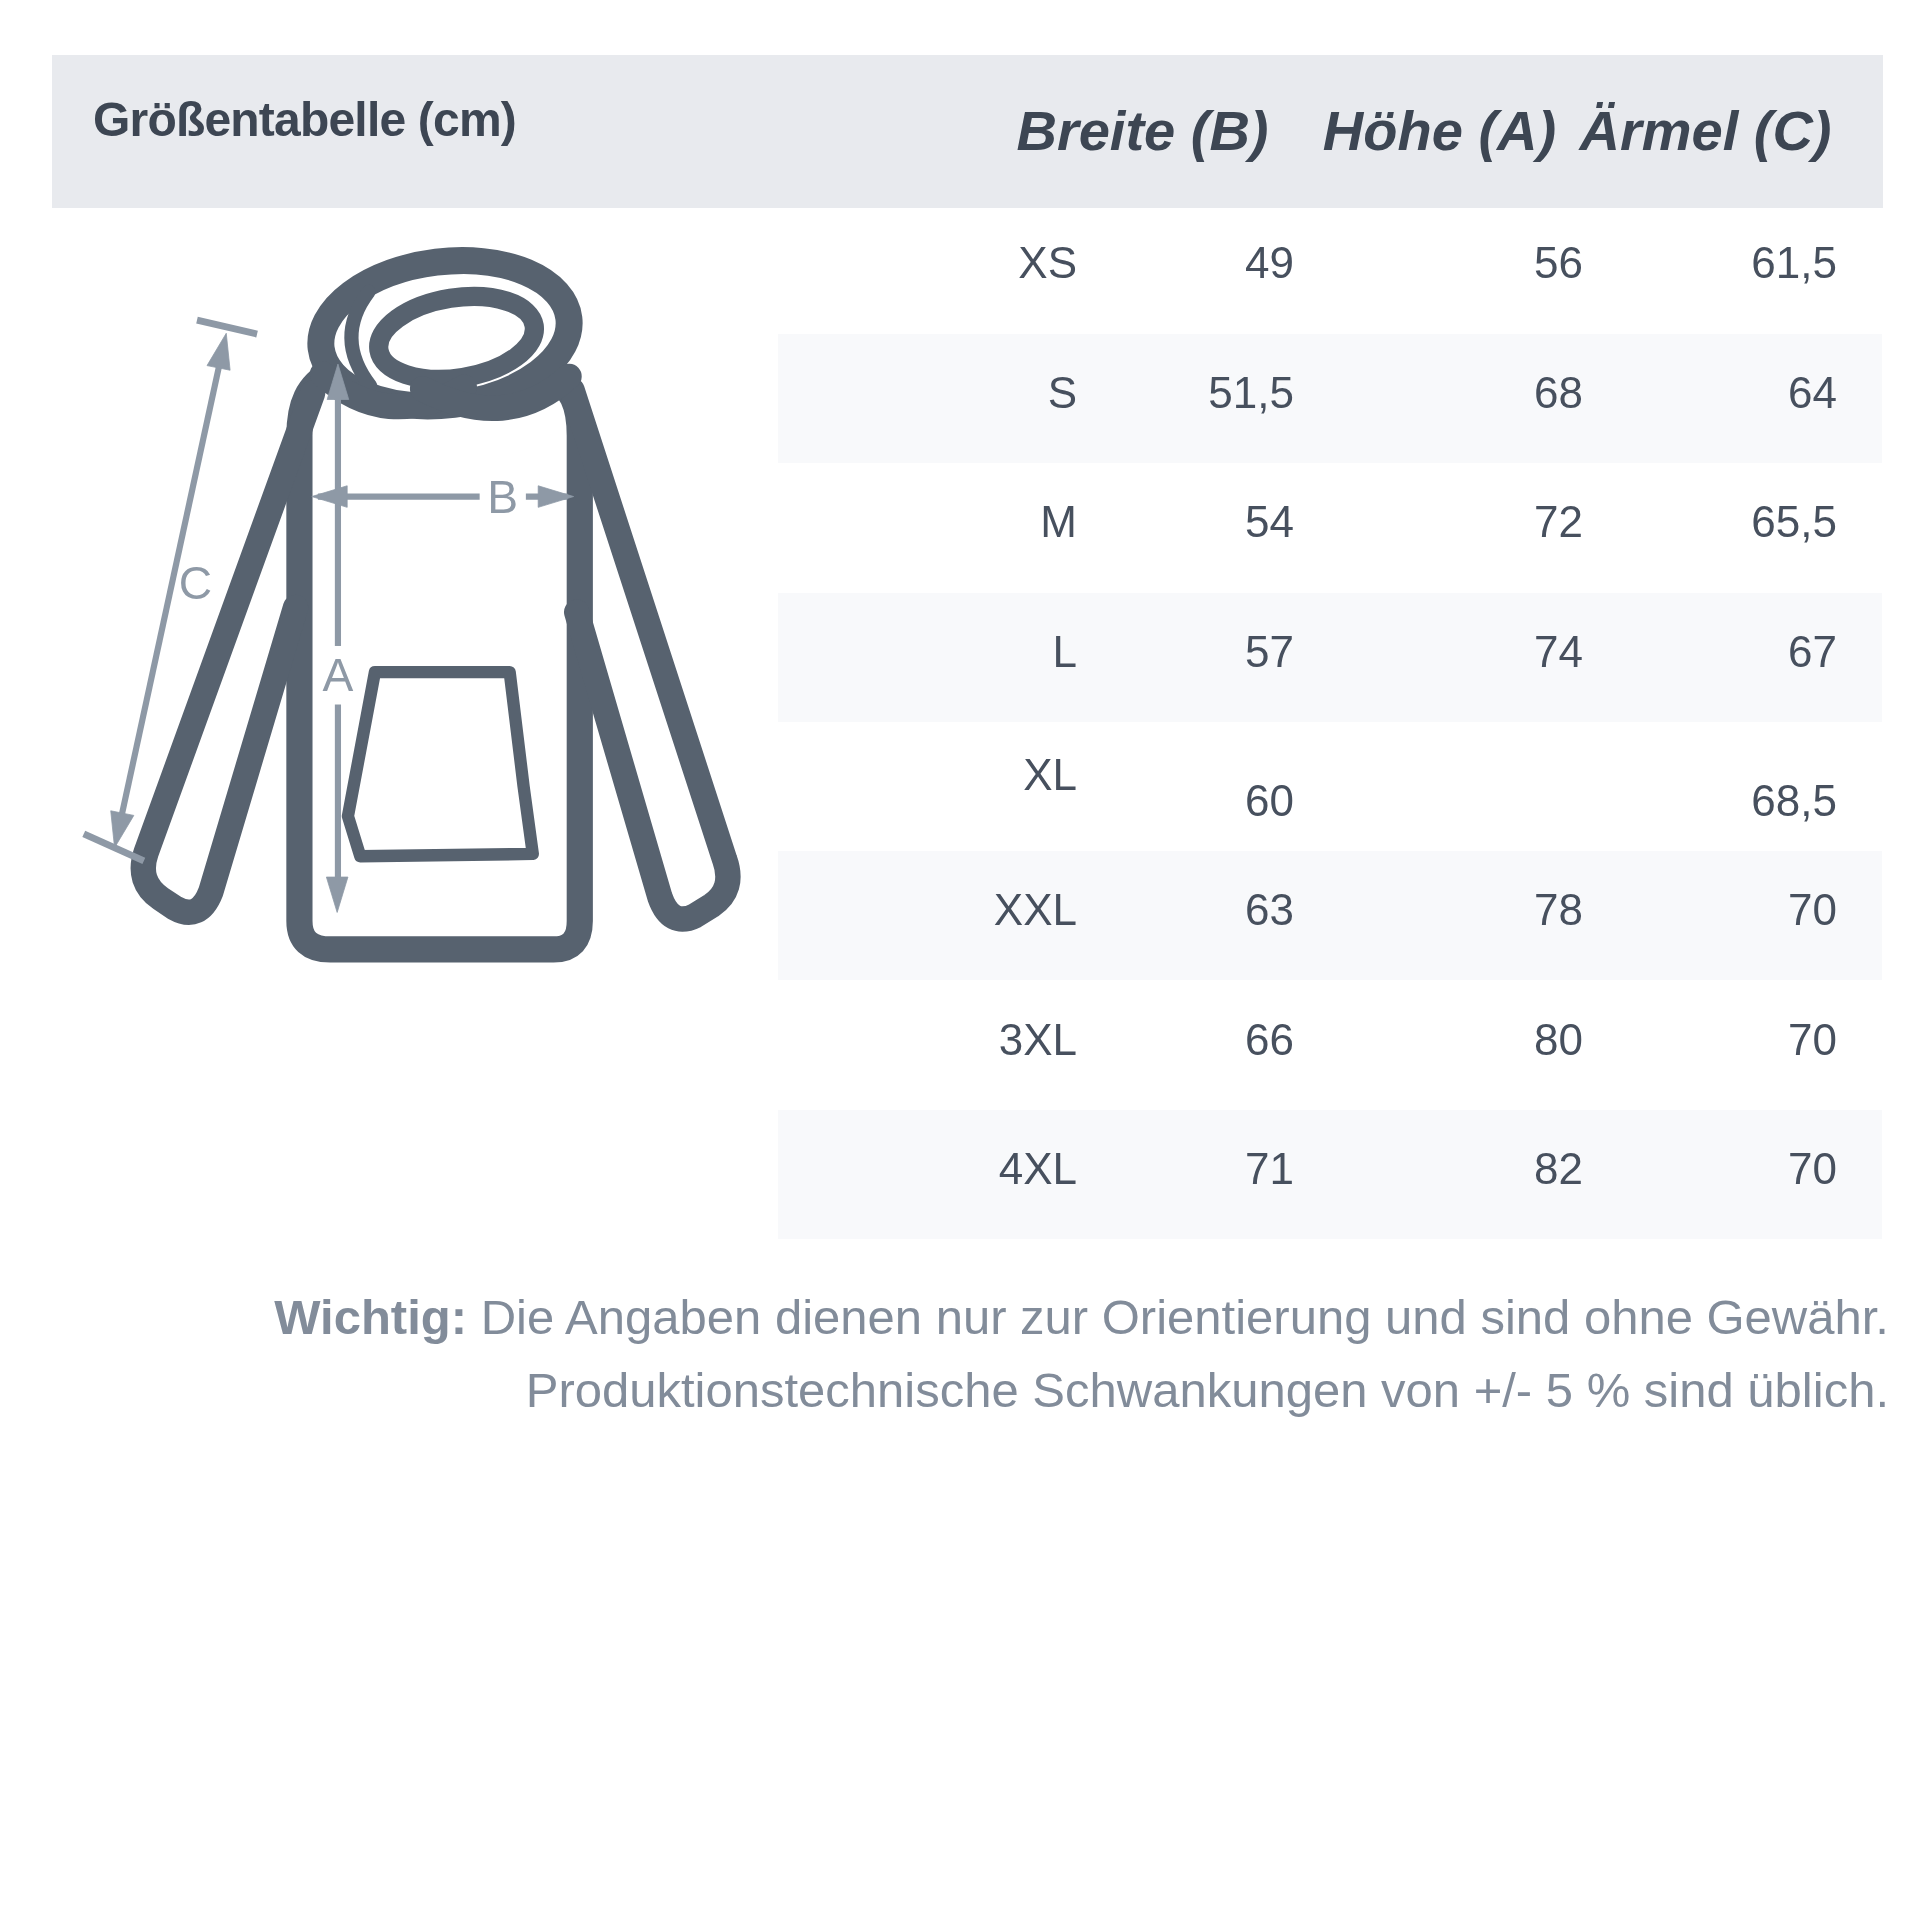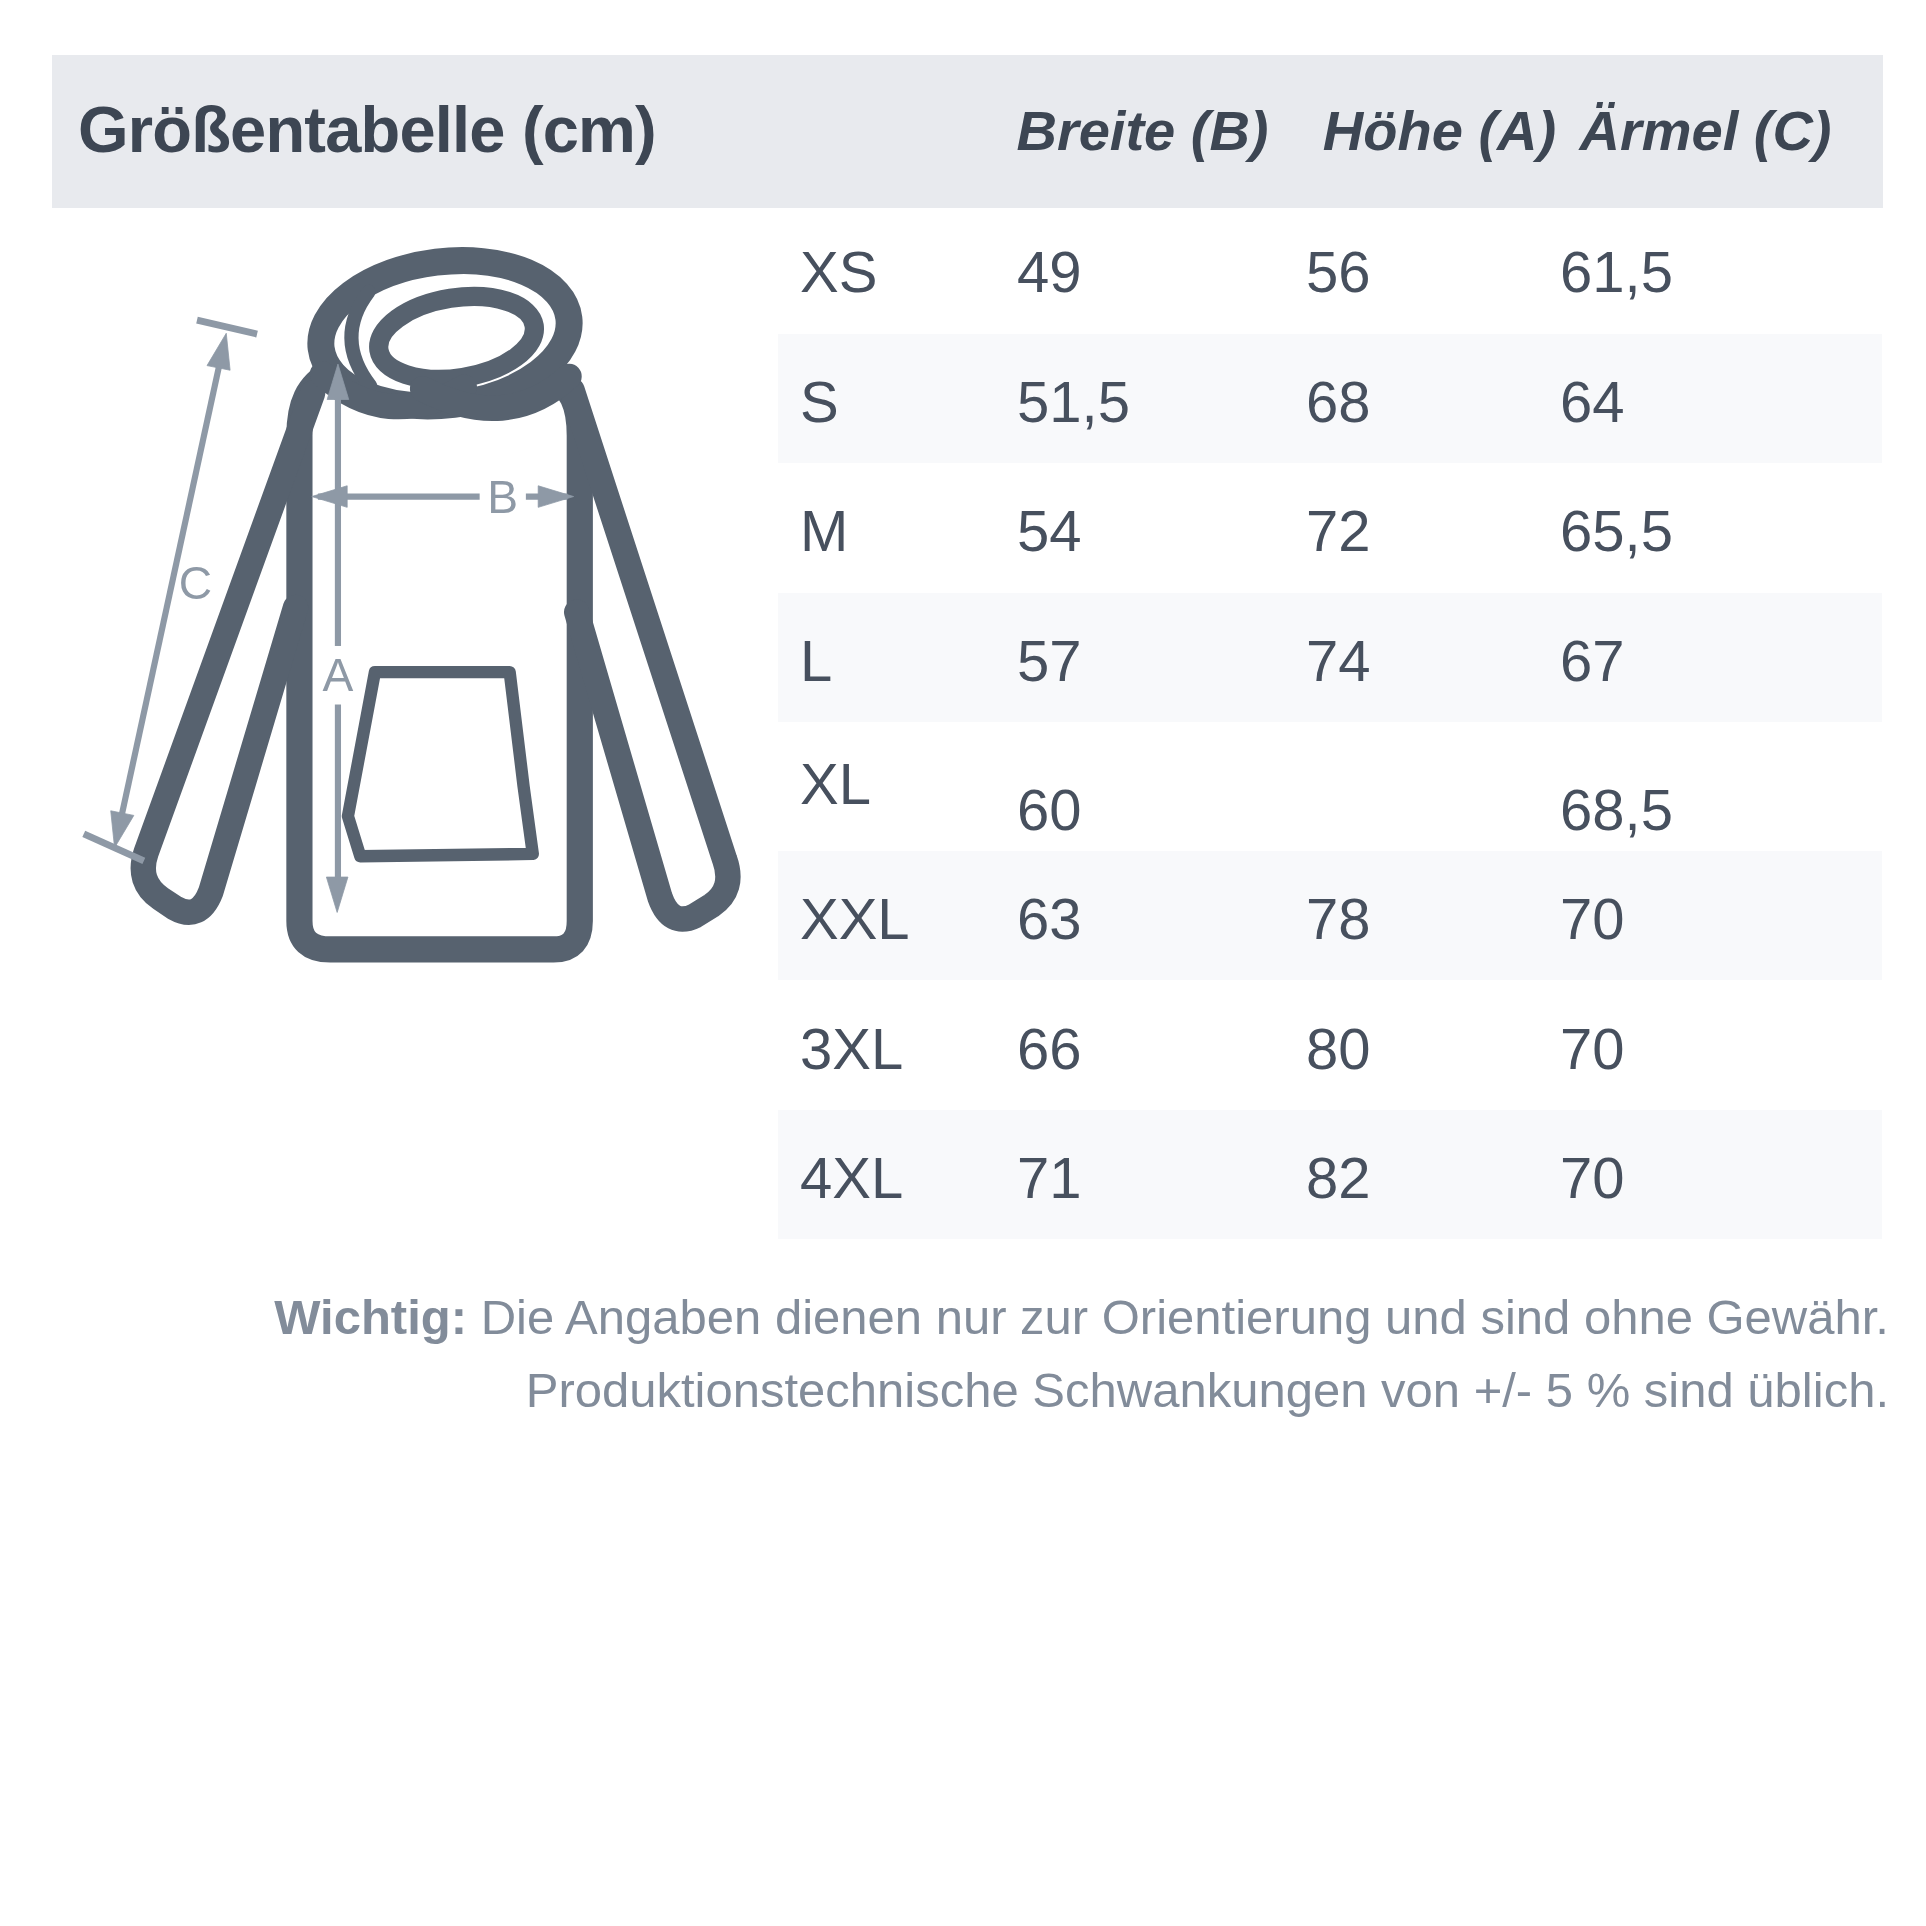--- a/index.html
+++ b/index.html
@@ -15,38 +15,38 @@
   .canvas{
     position:relative;width:1926px;height:1926px;background:#ffffff;
     font-family:"Liberation Sans", sans-serif;overflow:hidden;
   }
   
   .header-band{
     position:absolute;left:52px;top:55px;width:1831px;height:153px;
     background:var(--c-header-bg);
   }
   .chart-title{
-    position:absolute;left:26px;top:37px;
-    font-size:65px;font-weight:bold;letter-spacing:-0.8px;color:var(--c-header-text);
+    position:absolute;left:41px;top:37px;
+    font-size:48px;font-weight:bold;letter-spacing:-0.8px;color:var(--c-header-text);
     white-space:nowrap;
   }
   .col-head{
     position:absolute;top:43px;width:339px;text-align:center;
     font-size:56px;font-weight:bold;color:var(--c-header-text);white-space:nowrap;font-style:italic;
   }
   .col-head.breite{left:921px;}  
   .col-head.hoehe {left:1218px;}  
   .col-head.aermel{left:1484px;}  
 
   
   .row{position:absolute;left:0;width:1926px;height:129px;}
   .row .band{position:absolute;left:778px;top:0;width:1104px;height:129px;background:var(--c-band);}
   .cell{
-    position:absolute;top:34px;width:277px;text-align:left;
-    font-size:58px;color:var(--c-table-text);white-space:nowrap;
+    position:absolute;top:34px;width:277px;text-align:right;
+    font-size:44px;color:var(--c-table-text);white-space:nowrap;
   }
   .cell.size {left:800px;} 
   .cell.breite{left:1017px;} 
   .cell.hoehe {left:1306px;} 
   .cell.aermel{left:1560px;} 
   .row.offset-vals .cell.size{top:28px;}
   .row.offset-vals .cell.breite,
   .row.offset-vals .cell.hoehe,
   .row.offset-vals .cell.aermel{top:54px;}
 

